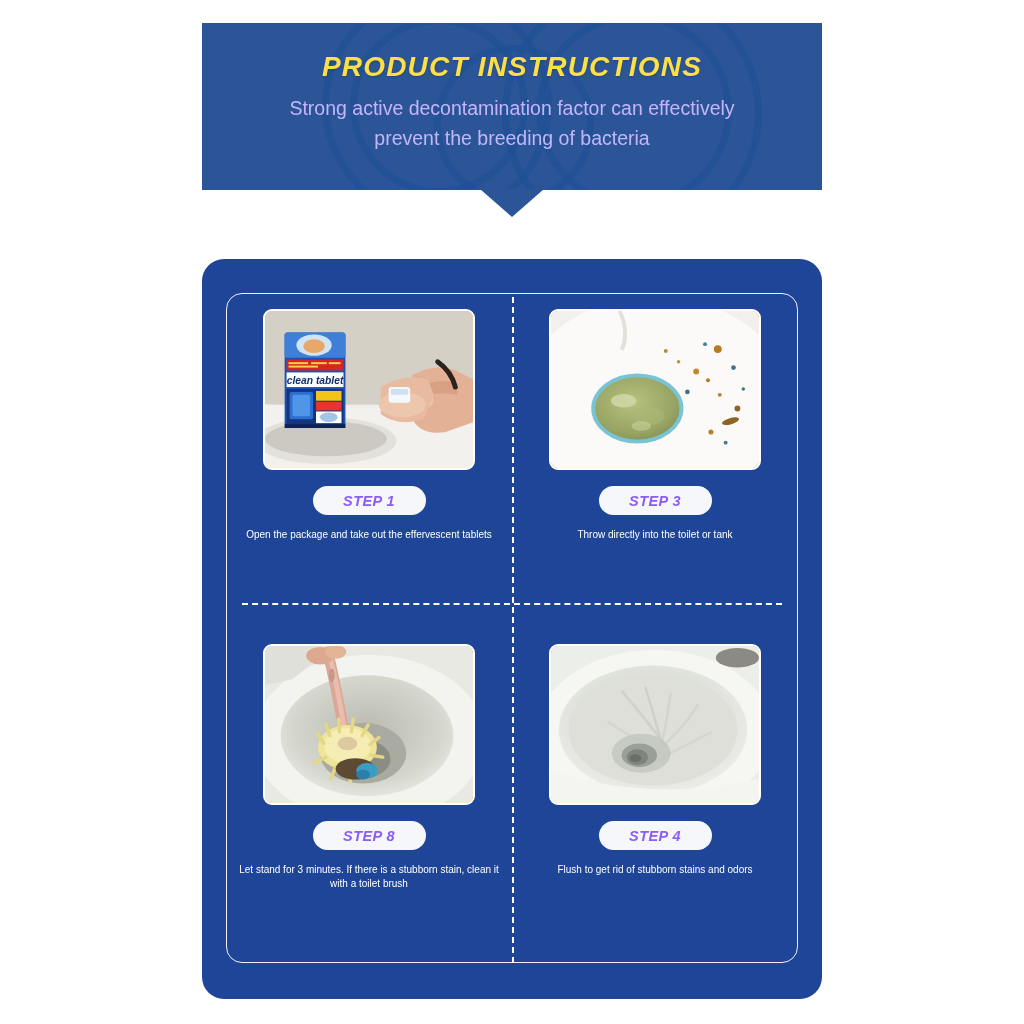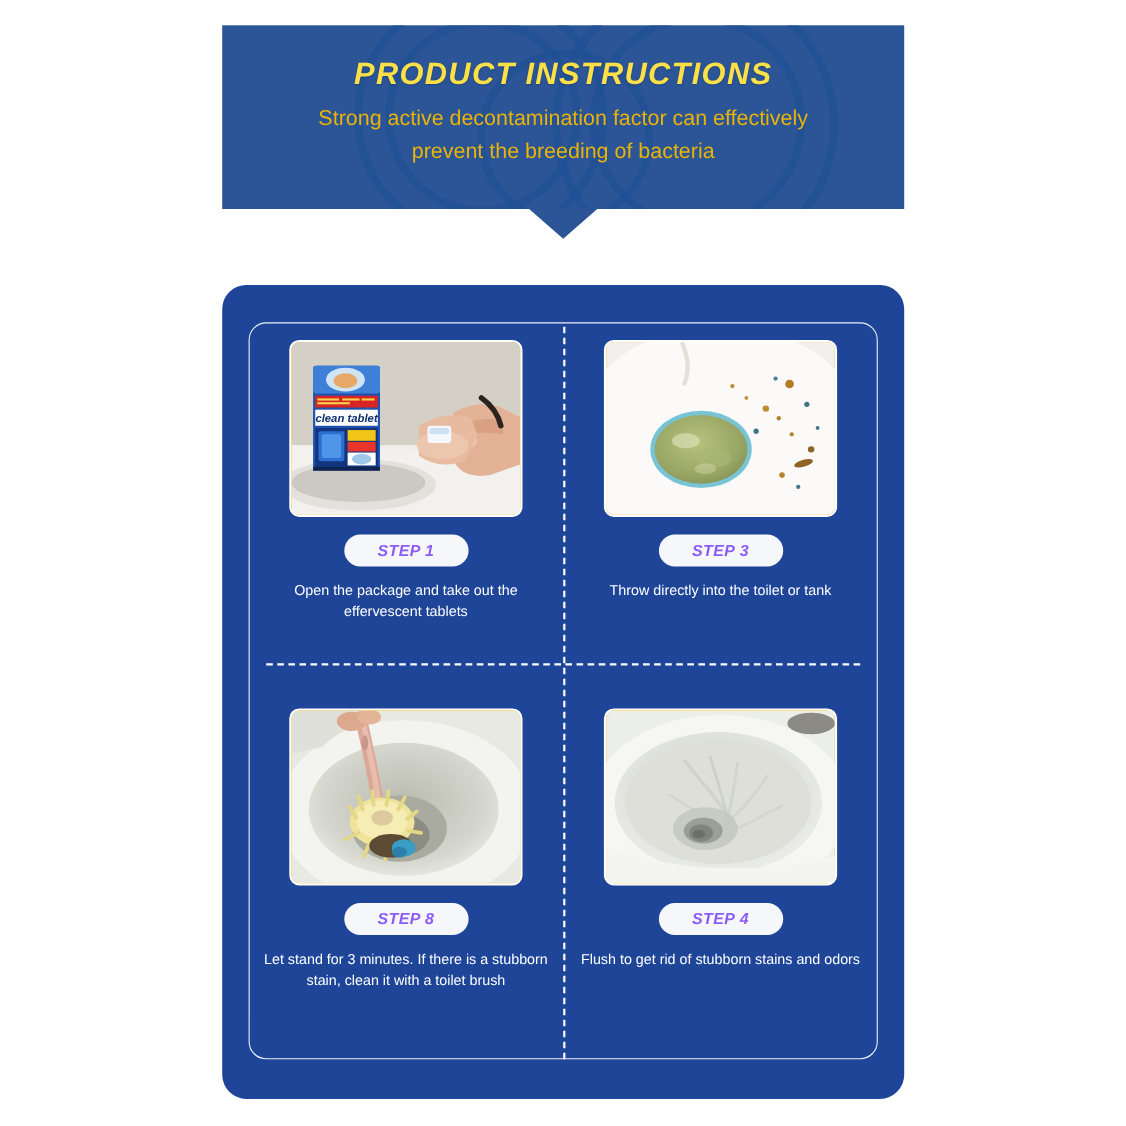--- a/index.html
+++ b/index.html
@@ -52,21 +52,21 @@
     font-size: 28px;
     font-weight: bold;
     font-style: italic;
     color: #fde047;
     letter-spacing: 1.2px;
     line-height: 1.0;
     text-shadow: 0 1px 2px rgba(0,0,0,0.18);
   }
   .header-sub-line {
     font-size: 19.5px;
-    color: #eab308;
+    color: #c4b5fd;
     line-height: 1.42;
     margin-top: 2px;
   }
   .header-sub-line.first { margin-top: 14px; }
 
   #header-notch {
     position: absolute;
     left: 480px;
     top: 189px;
     width: 0; height: 0;
@@ -162,21 +162,21 @@
     color: #8b5cf6;
     letter-spacing: 0.4px;
     flex: none;
   }
 
   
   .step-caption {
     margin-top: 13px;
     width: 262px;
     text-align: center;
-    font-size: 13px;
+    font-size: 10px;
     line-height: 1.43;
     color: #ffffff;
   }
 </style>
 </head>
 <body>
 
 <div id="page">
 
   <div id="header-banner">

